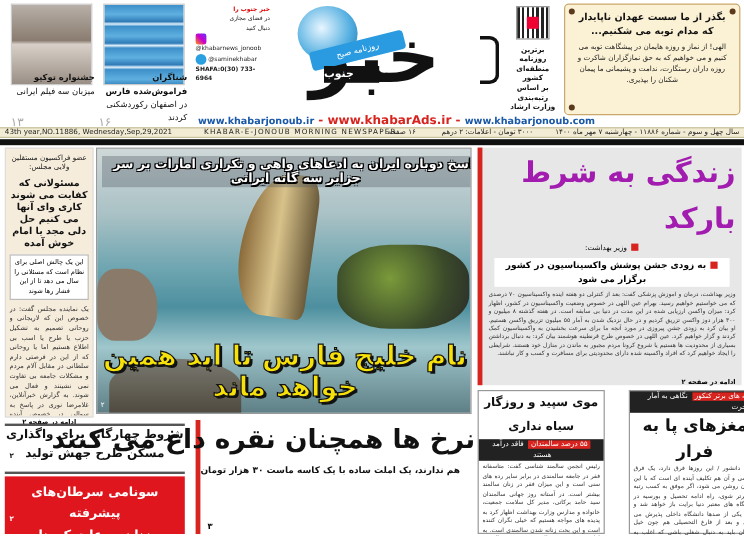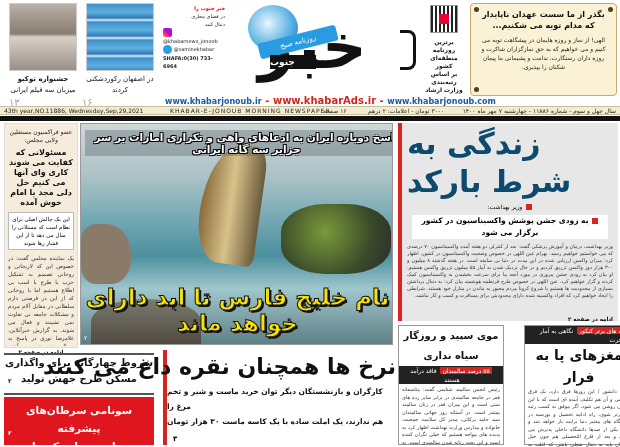--- a/index.html
+++ b/index.html
@@ -3,21 +3,21 @@
 <meta charset="utf-8">
 <style>
 *{box-sizing:border-box;margin:0;padding:0}
 body{width:620px;height:447px;overflow:hidden;background:#fff;font-family:"DejaVu Sans",sans-serif;position:relative}
 .abs{position:absolute}
 .rtl{direction:rtl}
 
 .thumb{position:absolute;top:3px;width:68px;height:68px;border:1px solid #ccc;overflow:hidden}
 .thumb1{left:9px;background:linear-gradient(180deg,#b8b0a8 0%,#8a7c70 45%,#d8d0c8 50%,#9a8f85 100%)}
 .thumb2{left:86px;background:repeating-linear-gradient(180deg,#3d8fc9 0px,#5fb0e0 8px,#2f7bb8 14px,#e0f0fa 16px,#3d8fc9 18px)}
-.thumb-cap{position:absolute;top:74px;width:72px;text-align:center;font-size:7px;font-weight:bold;color:#111;line-height:11px}
+.thumb-cap{position:absolute;top:60px;width:72px;text-align:right;font-size:7px;font-weight:bold;color:#111;line-height:11px}
 .pg{position:absolute;top:97px;font-size:10px;color:#aaa}
 .social{position:absolute;left:163px;top:4px;width:62px;font-size:5px;line-height:8px;color:#222}
 .social .r{color:#d00}
 .ig{display:inline-block;width:9px;height:9px;border-radius:2px;background:linear-gradient(45deg,#f90,#c0c,#63f);vertical-align:middle}
 .tg{display:inline-block;width:9px;height:9px;border-radius:50%;background:#2aa0e0;vertical-align:middle}
 .logo-globe{position:absolute;left:248px;top:5px;width:50px;height:46px;border-radius:50%;background:radial-gradient(circle at 40% 40%,#e8f6ff,#52aee0 60%,#1f6fa8)}
 .logo-ribbon{position:absolute;left:258px;top:34px;width:80px;height:16px;background:#2a9be0;transform:rotate(-14deg);border-radius:3px;color:#fff;font-size:7px;text-align:center;line-height:16px}
 .logo-main{position:absolute;left:225px;top:12px;width:175px;height:70px;font-size:62px;font-weight:bold;color:#111;text-align:center;line-height:70px;letter-spacing:-2px}
 .logo-sub{position:absolute;left:270px;top:55px;width:46px;height:14px;background:#111;color:#fff;font-size:9px;font-weight:bold;text-align:left;line-height:14px}
 .urls{position:absolute;left:165px;top:95px;width:300px;font-size:8px;font-weight:bold;color:#1a58a8;white-space:nowrap}
@@ -44,21 +44,21 @@
 .photo{position:absolute;left:80px;top:123px;width:313px;height:222px;border:1px solid #999;overflow:hidden;
 background:linear-gradient(180deg,#cfd8d8 0%,#a9c1c5 25%,#6fa6b1 45%,#4d8f9f 60%,#9fc7cc 75%,#5e7f86 100%)}
 .rock1{position:absolute;left:120px;top:20px;width:60px;height:120px;background:linear-gradient(90deg,#8a6a3a,#d8c28a,#6a5a3a);border-radius:60% 20% 10% 40%;transform:rotate(8deg)}
 .rock2{position:absolute;left:200px;top:80px;width:110px;height:70px;background:radial-gradient(circle at 40% 40%,#7a9a3a,#3a4a2a 60%,#2a2a2a);border-radius:40%}
 .rock3{position:absolute;left:0;top:100px;width:50px;height:60px;background:#8a7a6a;border-radius:30% 50% 40% 30%}
 .rock4{position:absolute;left:10px;top:175px;width:110px;height:45px;background:linear-gradient(180deg,#7a7a70,#504a40);border-radius:50% 50% 0 0}
 .photo-head{position:absolute;left:4px;top:6px;width:323px;font-size:10.5px;font-weight:bold;color:#fff;text-align:center;direction:rtl;text-shadow:1px 1px 0 #000,-1px -1px 0 #000,1px -1px 0 #000,-1px 1px 0 #000;background:rgba(80,90,100,.35);padding:1px 0}
 .photo-main{position:absolute;left:4px;top:160px;width:305px;font-size:23px;font-weight:bold;color:#f7e10a;text-align:center;direction:rtl;-webkit-text-stroke:1px #111;text-shadow:2px 2px 0 #111}
 
 .lead{position:absolute;left:398px;top:123px;width:220px;height:198px;background:#e7e7e7;border-left:4px solid #d8241f;direction:rtl;padding:2px 5px}
-.lead h1{font-size:30px;line-height:38px;font-weight:bold;color:#0c4a6e;text-align:left;letter-spacing:-1px}
+.lead h1{font-size:24px;line-height:38px;font-weight:bold;color:#a21caf;text-align:right;letter-spacing:-1px}
 .lead .kicker{font-size:6px;line-height:8px;text-align:center;margin-top:2px}
 .redsq{display:inline-block;width:6px;height:6px;background:#d8241f;margin-left:4px;vertical-align:middle}
 .lead .sub{font-size:7px;line-height:11px;font-weight:bold;text-align:center;margin-top:2px}
 .lead .subbox{background:#fff;font-size:7.5px;line-height:12px;font-weight:bold;text-align:center;margin:4px 5px}
 .lead .body{font-size:5px;line-height:7px;text-align:justify;color:#333}
 .lead .more{font-size:5.5px;font-weight:bold;margin-top:3px}
 
 .story1{position:absolute;left:524px;top:325px;width:110px;height:120px;border:1px solid #999;direction:rtl;padding:0}
 .story1 .kick{background:#222;color:#fff;font-size:6px;line-height:9px;padding:0 3px}
 .story1 .kick span{background:#d8241f;padding:0 2px}
@@ -81,20 +81,21 @@
 
 <div class="thumb thumb1"></div>
 <div class="thumb-cap rtl" style="left:7px">
   <div>جشنواره توکیو</div>
   <div style="font-weight:normal">میزبان سه فیلم ایرانی</div>
 </div>
 <div class="pg" style="left:9px">۱۳</div>
 
 <div class="thumb thumb2"></div>
 <div class="thumb-cap rtl" style="left:84px">
+  <div>شناگران فراموش‌شده فارس</div>
   <div style="font-weight:normal">در اصفهان رکوردشکنی کردند</div>
 </div>
 <div class="pg" style="left:82px">۱۶</div>
 
 <div class="social">
   <div class="r rtl" style="font-weight:bold">خبر جنوب را</div>
   <div class="rtl">در فضای مجازی</div>
   <div class="rtl">دنبال کنید</div>
   <div><span class="ig"></span> <span>@khabarnews_jonoob</span></div>
   <div><span class="tg"></span> <span>@saminekhabar</span></div>
@@ -144,21 +145,21 @@
   <div class="b" style="height:92px;overflow:hidden">یک نماینده مجلس گفت: در خصوص این که لاریجانی و روحانی تصمیم به تشکیل حزب یا طرح یا اسب بی اطلاع هستیم اما یا روحانی که از این در فرصتی دارم سلطانی در مقابل آلام مردم و مشکلات جامعه بی تفاوت نمی نشینند و فعال می شوند. به گزارش خبرآنلاین، غلامرضا نوری در پاسخ به سوالی در خصوص آینده سیاسی علی لاریجانی و حسن روحانی در سال پیشین</div>
   <div class="more">ادامه در صفحه ۲</div>
 </div>
 
 <div class="photo">
   <div class="rock1"></div>
   <div class="rock2"></div>
   <div class="rock3"></div>
   <div class="rock4"></div>
   <div class="photo-head">پاسخ دوباره ایران به ادعاهای واهی و تکراری امارات بر سر جزایر سه گانه ایرانی</div>
-  <div class="photo-main">نام خلیج فارس تا ابد دارای خواهد ماند</div>
+  <div class="photo-main">نام خلیج فارس تا ابد همین خواهد ماند</div>
   <span class="abs" style="left:3px;bottom:3px;font-size:6px;color:#fff">۲</span>
 </div>
 
 <div class="lead">
   <h1>زندگی به شرط بارکد</h1>
   <div class="kicker"><span class="redsq"></span><span>وزیر بهداشت:</span></div>
   <div class="subbox"><span class="redsq"></span><span>به زودی جشن پوشش واکسیناسیون در کشور برگزار می شود</span></div>
   <div class="body" style="height:70px;overflow:hidden">وزیر بهداشت، درمان و آموزش پزشکی گفت: بعد از کنترلی دو هفته آینده واکسیناسیون ۷۰ درصدی که می خواستیم خواهیم رسید. بهرام عین اللهی در خصوص وضعیت واکسیناسیون در کشور، اظهار کرد: میزان واکسن ارزیابی شده در این مدت در دنیا بی سابقه است. در هفته گذشته ۸ میلیون و ۳۰۰ هزار دوز واکسن تزریق کردیم و در حال نزدیک شدن به آمار ۵۵ میلیون تزریق واکسن هستیم. او بیان کرد به زودی جشن پیروزی در مورد آنچه ما برای سرعت بخشیدن به واکسیناسیون کمک کردند و گزار خواهیم کرد. عین اللهی در خصوص طرح قرنطینه هوشمند بیان کرد: به دنبال برداشتن بسیاری از محدودیت ها هستیم یا شروع کرونا مردم مجبور به ماندن در منازل خود هستند. شرایطی را ایجاد خواهیم کرد که افراد واکسینه شده دارای محدودیتی برای مسافرت و کسب و کار نباشند.</div>
   <div class="more">ادامه در صفحه ۲</div>
 </div>
@@ -172,21 +173,20 @@
 
 <div class="story2">
   <h2>موی سپید و روزگار سیاه نداری</h2>
   <div class="kick"><span>۵۵ درصد سالمندان</span> <span style="background:none">فاقد درآمد هستند</span></div>
   <div class="body" style="height:78px;overflow:hidden;margin-top:2px">رئیس انجمن سالمند شناسی گفت: متاسفانه فقر در جامعه سالمندی در برابر سایر رده های سنی است و این میزان فقر در زنان سالمند بیشتر است. در آستانه روز جهانی سالمندان سید حامد برکاتی، مدیر کل سلامت جمعیت، خانواده و مدارس وزارت بهداشت اظهار کرد به پدیده های مواجه هستیم که خیلی نگران کننده است و این بحث زنانه شدن سالمندی است. به ازای هر ۱۰۰ مرد سالمند ۹۰ مرد به سالمندی می رسند.</div>
 
 </div>
 
 <div class="mid-story">
   <h1>نرخ ها همچنان نقره داغ می کنند</h1>
-  <p>کارگران و بازنشستگان دیگر توان خرید ماست و شیر و تخم مرغ را</p>
   <p>هم ندارند، یک املت ساده با یک کاسه ماست ۳۰ هزار تومان</p>
   <span class="pn">۳</span>
 </div>
 
 <div class="leftbot1">
   <div>شروط چهارگانه برای واگذاری</div>
   <div>مسکن طرح جهش تولید</div>
   <span class="pnum" style="left:4px;bottom:4px">۲</span>
 </div>
 <div class="leftbot2">

